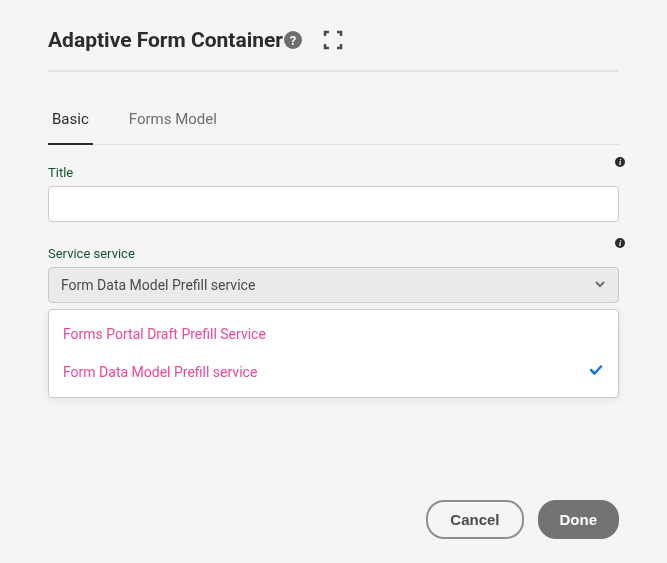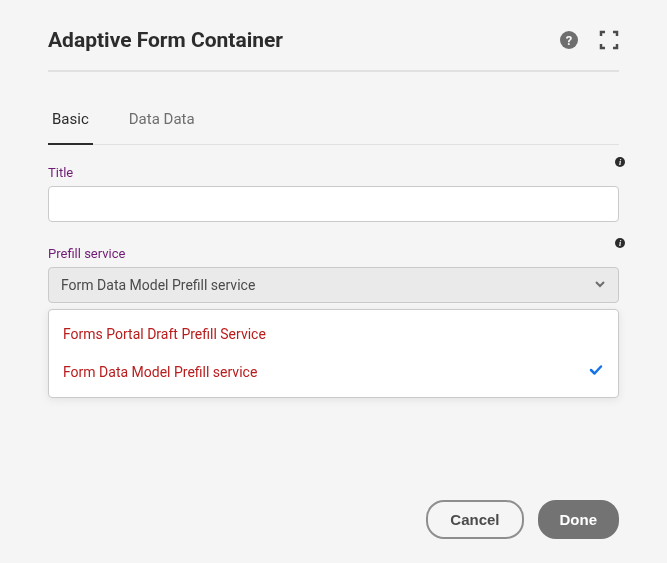--- a/index.html
+++ b/index.html
@@ -13,21 +13,20 @@
       width: 667px;
       height: 563px;
       overflow: hidden;
     }
     .dialog {
       padding: 28px 48px 24px 48px;
     }
     .header {
       display: flex;
       align-items: center;
-      justify-content: space-between;
       padding-bottom: 18px;
       border-bottom: 2px solid #e1e1e1;
     }
     .title-main {
       font-size: 21px;
       font-weight: 700;
       color: #2c2c2c;
     }
     .header-icons {
       display: flex;
@@ -70,21 +69,21 @@
     .form-section {
       margin-top: 14px;
       position: relative;
     }
     .field-row {
       position: relative;
       margin-bottom: 12px;
     }
     .field-label {
       font-size: 13px;
-      color: #701a75;
+      color: #14532d;
       display: block;
       margin-bottom: 6px;
       padding-top: 6px;
     }
     .info-icon {
       position: absolute;
       right: -6px;
       top: -2px;
       width: 10px;
       height: 10px;
@@ -133,21 +132,21 @@
       width: 100%;
       background: white;
       border: 1px solid #cacaca;
       border-radius: 4px;
       box-shadow: 0 2px 8px rgba(0,0,0,0.08);
       padding: 6px 0;
     }
     .dropdown-item {
       padding: 10px 14px;
       font-size: 14px;
-      color: #b91c1c;
+      color: #ec4899;
       cursor: pointer;
       display: flex;
       align-items: center;
       justify-content: space-between;
     }
     .checkmark {
       color: #1473e6;
       font-weight: bold;
     }
     .footer {
@@ -202,34 +201,34 @@
           <path d="M14 2 L18 2 L18 6"></path>
           <path d="M18 14 L18 18 L14 18"></path>
           <path d="M6 18 L2 18 L2 14"></path>
         </svg>
       </span>
     </div>
   </div>
 
   <div class="tabs">
     <div class="tab active">Basic</div>
-    <div class="tab">Data Data</div>
+    <div class="tab">Forms Model</div>
   </div>
 
   <div class="form-section basic-wrapper">
 
     <div class="field-row">
       <span class="info-icon">i</span>
       <label class="field-label">Title</label>
       <input type="text" class="text-input" value="" style="">
     </div>
 
     <div class="field-row" style="margin-top:18px;">
       <span class="info-icon">i</span>
-      <label class="field-label">Prefill service</label>
+      <label class="field-label">Service service</label>
       <div class="select-field">
         <span>Form Data Model Prefill service</span>
         <span class="chevron">
           <svg width="12" height="12" viewBox="0 0 12 12" fill="none" stroke="#6e6e6e" stroke-width="2">
             <path d="M2 4 L6 8 L10 4"></path>
           </svg>
         </span>
       </div>
 
       <div class="dropdown">

